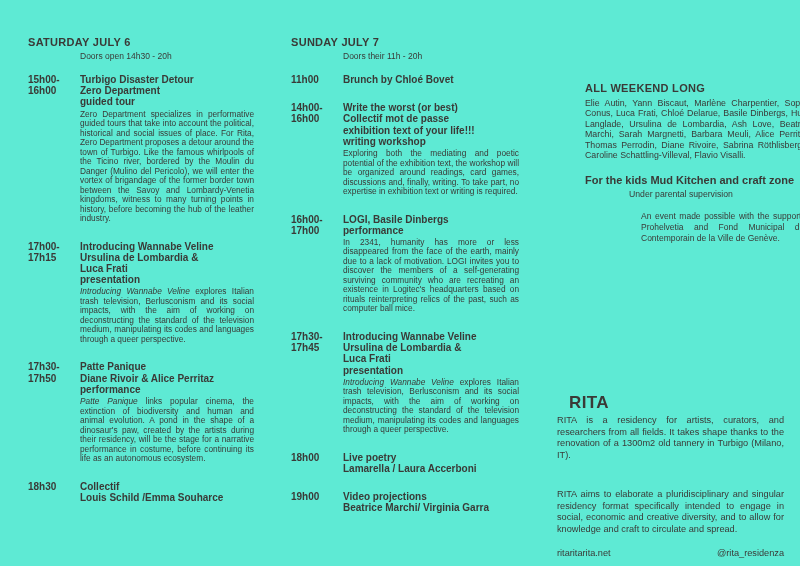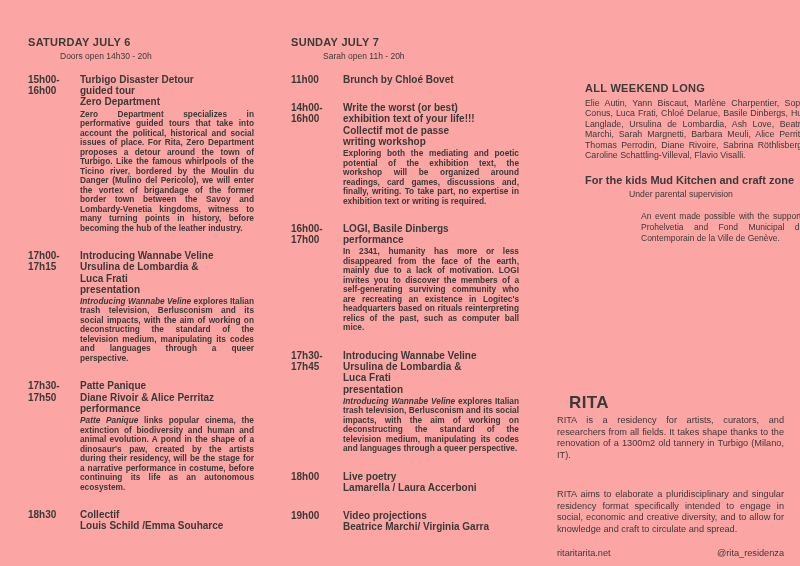--- a/index.html
+++ b/index.html
@@ -1,39 +1,39 @@
 <!DOCTYPE html>
 <html><head>
 <meta charset="utf-8">
 <style>
   html,body { margin:0; padding:0; background:#d9d9d9; }
   .poster {
     position:relative;
     width:800px; height:566px;
-    background:#fca5a5;
+    background:#5eead4;
     color:#3a3a37;
     font-family:"Liberation Sans","DejaVu Sans",sans-serif;
     overflow:hidden;
     margin:0 auto;
   }
   .col { position:absolute; top:36px; }
   #col-saturday { left:28px;  width:226px; }
   #col-sunday   { left:291px; width:228px; }
   #col-weekend  { left:585px; width:227px;margin-top:46px; }
   #rita-block   { position:absolute; left:557px; top:394px; width:227px; }
 
   .day-header { font-size:11px; font-weight:bold; letter-spacing:.3px; line-height:13px; }
-  .doors { font-size:8.5px; line-height:10px; margin:2px 0 0 32px; }
+  .doors { font-size:8.5px; line-height:10px; margin:2px 0 0 52px; }
 
   .event { display:flex; margin-top:17px; }
   .event.first { margin-top:13px;justify-content:center; }
   .time { flex:0 0 52px; font-size:10px; font-weight:bold; line-height:11.2px; }
   .content { flex:1; min-width:0; }
   .title { font-size:10px; font-weight:bold; line-height:11.2px; }
-  .body { margin:2px 0 0 0; font-size:8.3px; line-height:9.5px; text-align:justify;font-weight:bold; }
+  .body { margin:2px 0 0 0; font-size:8.3px; line-height:9.5px; text-align:justify; }
   .body i { font-style:italic; }
 
   .section-header { font-size:11px; font-weight:bold; letter-spacing:.3px; line-height:13px; }
   .sub-header { font-size:11.5px; font-weight:bold; line-height:13.5px; margin-top:14px; }
   .artists { font-size:8.8px; line-height:10.4px; text-align:justify; margin:3px 0 0 0; }
   .bold-line { font-size:11px; font-weight:bold; line-height:13px; margin-top:14px; }
   .note { font-size:8.7px; line-height:10px; margin-top:2px;padding-left:44px; }
   .support { font-size:8.5px; line-height:11px; text-align:justify; margin:12px 0 0 56px; }
 
   .rita-title { font-size:17px; font-weight:bold; letter-spacing:.4px; line-height:18px;margin-left:12px; }
@@ -51,22 +51,22 @@
     <div class="doors">Doors open 14h30 - 20h</div>
 
     <div class="event first">
       <div class="time">
         <div>15h00-</div>
         <div>16h00</div>
       </div>
       <div class="content">
         <div class="title">
           <div>Turbigo Disaster Detour</div>
+          <div>Zero Department</div>
           <div>guided tour</div>
-          <div>Zero Department</div>
         </div>
         <p class="body"><span>Zero Department specializes in performative guided tours that take into account the political, historical and social issues of place. For Rita, Zero Department proposes a detour around the town of Turbigo. Like the famous whirlpools of the Ticino river, bordered by the Moulin du Danger (Mulino del Pericolo), we will enter the vortex of brigandage of the former border town between the Savoy and Lombardy-Venetia kingdoms, witness to many turning points in history, before becoming the hub of the leather industry.</span></p>
       </div>
     </div>
 
     <div class="event">
       <div class="time">
         <div>17h00-</div>
         <div>17h15</div>
       </div>
@@ -104,43 +104,43 @@
         <div class="title">
           <div>Collectif</div>
           <div>Louis Schild /Emma Souharce</div>
         </div>
       </div>
     </div>
   </div>
 
   <div class="col" id="col-sunday">
     <div class="day-header">SUNDAY JULY 7</div>
-    <div class="doors">Sarah open 11h - 20h</div>
+    <div class="doors">Doors their 11h - 20h</div>
 
     <div class="event first">
       <div class="time">
         <div>11h00</div>
       </div>
       <div class="content">
         <div class="title">
           <div>Brunch by Chloé Bovet</div>
         </div>
       </div>
     </div>
 
     <div class="event">
       <div class="time">
         <div>14h00-</div>
         <div>16h00</div>
       </div>
       <div class="content">
         <div class="title">
           <div>Write the worst (or best)</div>
+          <div>Collectif mot de passe</div>
           <div>exhibition text of your life!!!</div>
-          <div>Collectif mot de passe</div>
           <div>writing workshop</div>
         </div>
         <p class="body"><span>Exploring both the mediating and poetic potential of the exhibition text, the workshop will be organized around readings, card games, discussions and, finally, writing. To take part, no expertise in exhibition text or writing is required.</span></p>
       </div>
     </div>
 
     <div class="event">
       <div class="time">
         <div>16h00-</div>
         <div>17h00</div>

